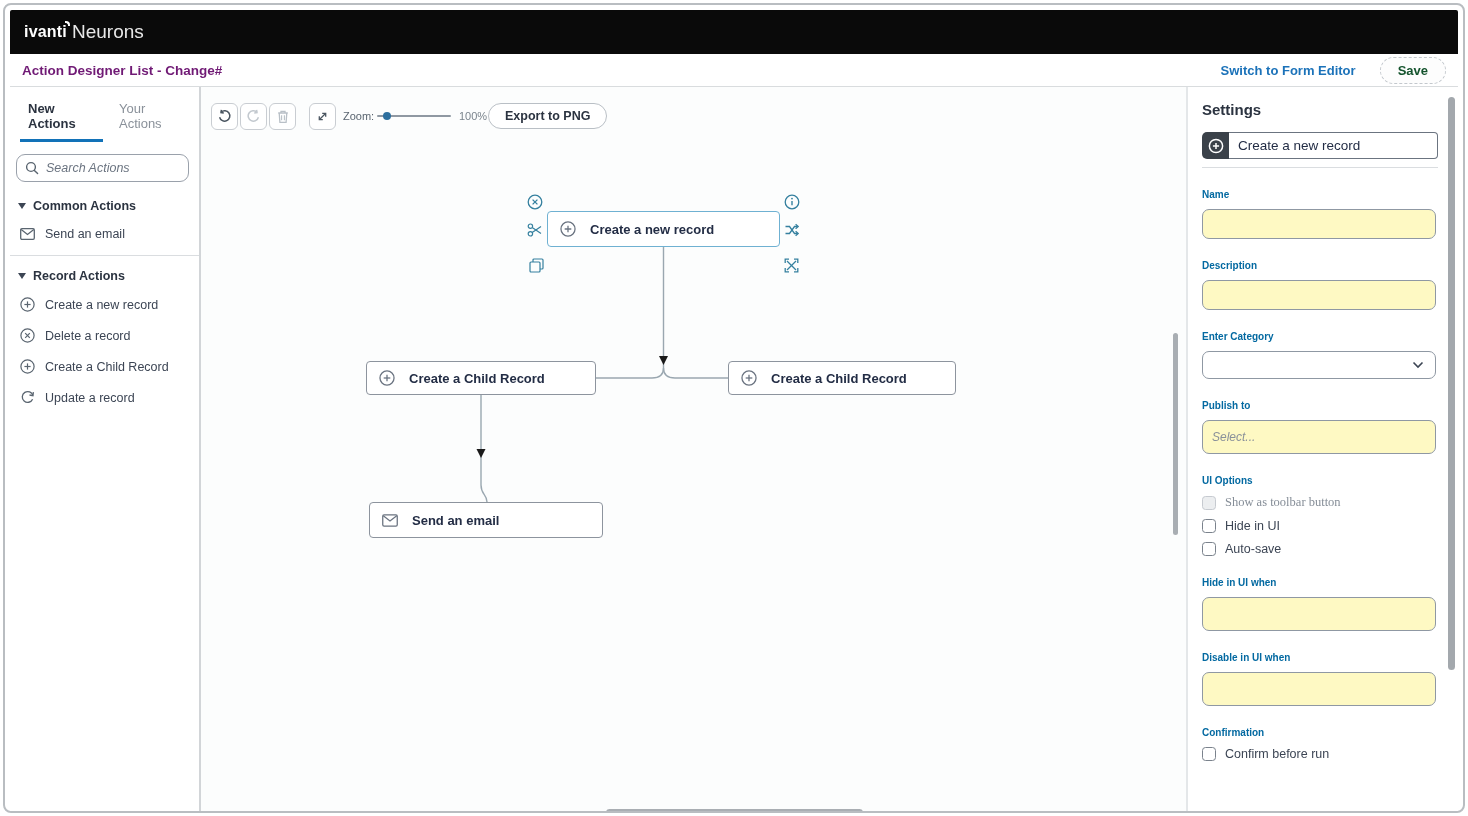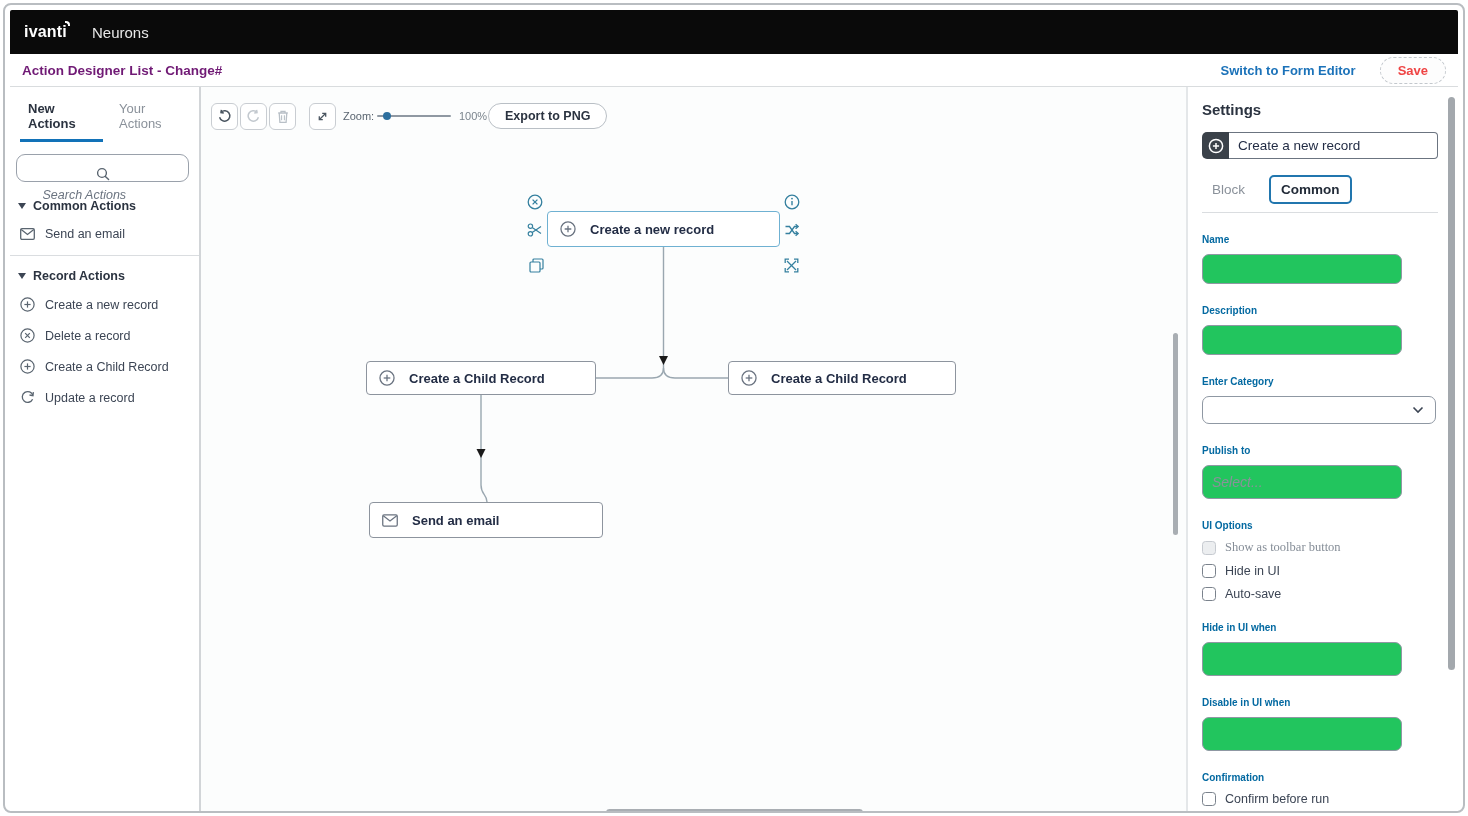--- a/index.html
+++ b/index.html
@@ -3,38 +3,38 @@
 <meta charset="utf-8">
 <style>
   * { margin:0; padding:0; box-sizing:border-box; }
   html,body { width:1468px; height:816px; background:#fff; font-family:"Liberation Sans", sans-serif; }
   .frame { position:absolute; left:3px; top:3px; width:1462px; height:810px; border:2px solid #b9bdc1; border-radius:8px; background:#fff; overflow:hidden; padding:5px 5px 0 5px; }
 
   
   .topbar { height:44px; background:#0a0a0a; border-radius:2px 2px 0 0; display:flex; align-items:center; padding:0 14px; }
   .brand { color:#fff; font-weight:bold; font-size:16px; letter-spacing:.2px; position:relative; }
   .brand .tick { position:absolute; right:-3px; top:-2px; width:5px; height:5px; border-top:2px solid #fff; border-right:2px solid #fff; border-top-right-radius:4px; }
-  .product { color:#e8e8e8; font-size:15px; margin-left:25px; font-weight:400; }
+  .product { color:#e8e8e8; font-size:19px; margin-left:5px; font-weight:400; }
 
   
   .header { height:33px; background:#fff; border-bottom:1px solid #d9dcde; display:flex; align-items:center; padding:0 12px; }
   .page-title { font-size:13.5px; font-weight:bold; color:#701a75; }
   .header-right { margin-left:auto; display:flex; align-items:center; gap:24px; }
   .link-blue { color:#1b72b9; font-size:13px; font-weight:bold; cursor:pointer; }
-  .save-btn { border:1.5px dashed #c3c8cd; border-radius:15px; background:#fdfdfd; color:#ef4444; font-weight:bold; font-size:13px; padding:5px 17px;text-align:center; }
+  .save-btn { border:1.5px dashed #c3c8cd; border-radius:15px; background:#fdfdfd; color:#14532d; font-weight:bold; font-size:13px; padding:5px 17px;text-align:center; }
 
   
   .body { display:flex; height:730px; }
 
   
   .sidebar { width:191px; background:#fff; border-right:2px solid #d2d5d8; padding-top:8px; flex:none; }
   .side-tabs { display:flex; padding:0 10px; gap:8px; }
   .side-tab { font-size:13px; padding:6px 8px 8px 8px; color:#8a919a; cursor:pointer; }
   .side-tab.active { color:#2b3340; font-weight:bold; border-bottom:3px solid #1272b8; }
-  .search-wrap { margin:12px 10px 6px 6px; border:1px solid #9aa1ab; border-radius:9px; height:28px; display:flex; align-items:center; padding:12px 8px; gap:7px; background:#fff;flex-direction:column; }
+  .search-wrap { margin:12px 10px 6px 6px; border:1px solid #9aa1ab; border-radius:9px; height:28px; display:flex; align-items:center; padding:0 8px; gap:7px; background:#fff; }
   .search-wrap input { border:none; outline:none; font-size:12.5px; font-style:italic; color:#5a6570; width:120px; background:transparent; font-family:"Liberation Sans",sans-serif; }
   .search-wrap input::placeholder { color:#6b7480; font-style:italic; }
   .side-section-title { display:flex; align-items:center; gap:7px; font-size:12.5px; font-weight:bold; color:#2b3340; padding:11px 10px 6px 8px; }
   .caret-down { width:0; height:0; border-left:4.5px solid transparent; border-right:4.5px solid transparent; border-top:6px solid #3c4554; }
   .side-item { display:flex; align-items:center; gap:10px; font-size:12.5px; color:#3c4554; padding:8px 10px; cursor:grab; }
   .side-divider { border-top:1px solid #dadde0; margin:6px 0 2px 0; }
   .gicon { flex:none; display:inline-flex; }
 
   
   .canvas { position:relative; flex:1; background:#fcfdfd; overflow:hidden; }
@@ -57,21 +57,21 @@
   .settings { width:272px; background:#fff; border-left:2px solid #e4e7e9; padding:10px 8px 0 14px; position:relative; overflow:hidden; flex:none; }
   .settings-title { font-size:15px; font-weight:bold; color:#2b3340; margin:4px 0 14px 0; }
   .sel-action { display:flex; align-items:center; }
   .sel-action-icon { width:27px; height:27px; background:#3a4149; border-radius:5px 0 0 5px; display:flex; align-items:center; justify-content:center; flex:none; }
   .sel-action-input { height:27px; flex:1; border:1px solid #6b7480; border-radius:0 4px 4px 0; border-left:none; font-size:13.5px; color:#232d45; padding:0 9px; display:flex; align-items:center; margin-right:12px; }
   .set-tabs { display:flex; align-items:center; gap:14px; margin:16px 0 0 0; }
   .set-tab { font-size:13.5px; color:#8a919a; padding:5px 10px; cursor:pointer; }
   .set-tab.active { color:#222b38; font-weight:bold; border:2px solid #2176ae; border-radius:5px; background:#fff; }
   .set-divider { border-top:1px solid #dadde0; margin:8px 12px 0 0; }
   .field-label { font-size:10px; font-weight:bold; color:#0369a1; margin:21px 0 9px 0; }
-  .field-input { width:200px; height:30px; border:1px solid #8f98a3; border-radius:7px; background:#22c55e; font-size:14px; color:#2b3340; padding:0 9px; outline:none; font-family:"Liberation Sans",sans-serif; }
+  .field-input { width:234px; height:30px; border:1px solid #8f98a3; border-radius:7px; background:#fef9c3; font-size:12px; color:#2b3340; padding:0 9px; outline:none; font-family:"Liberation Sans",sans-serif; }
   .field-input.tall { height:34px; }
   .field-input::placeholder { color:#8a919a; font-style:italic; }
   .select-box { width:234px; height:28px; border:1px solid #8f98a3; border-radius:7px; background:#fff; display:flex; align-items:center; justify-content:flex-end; overflow:hidden; }
   .select-chevron { width:34px; height:100%; display:flex; align-items:center; justify-content:center; }
   .cb-row { display:flex; align-items:center; gap:9px; margin:0 0 9px 0; }
   .cb { width:14px; height:14px; border:1.5px solid #7a828c; border-radius:3.5px; background:#fff; flex:none; }
   .cb.disabled { border-color:#c6cad0; background:#eceef0; }
   .cb-label { font-size:12.5px; color:#3c4554; }
   .cb-label.disabled { color:#858d97;font-family:Liberation Serif, serif; }
   .set-scroll { position:absolute; right:3px; top:10px; width:7px; height:573px; background:#a3a8ad; border-radius:4px; }
@@ -318,24 +318,20 @@
         <span class="sel-action-icon">
           <svg width="16" height="16" viewBox="0 0 15 15">
               <circle cx="7.5" cy="7.5" r="6.2" fill="none" stroke="#fff" stroke-width="1.4"></circle>
               <line x1="7.5" y1="4.6" x2="7.5" y2="10.4" stroke="#fff" stroke-width="1.4"></line>
               <line x1="4.6" y1="7.5" x2="10.4" y2="7.5" stroke="#fff" stroke-width="1.4"></line>
             </svg>
         </span>
         <span class="sel-action-input">Create a new record</span>
       </div>
 
-      <div class="set-tabs">
-        <span class="set-tab">Block</span>
-        <span class="set-tab active">Common</span>
-      </div>
       <div class="set-divider"></div>
 
       <div class="field-label">Name</div>
       <input class="field-input" style="">
 
       <div class="field-label">Description</div>
       <input class="field-input" style="">
 
       <div class="field-label">Enter Category</div>
       <div class="select-box">

